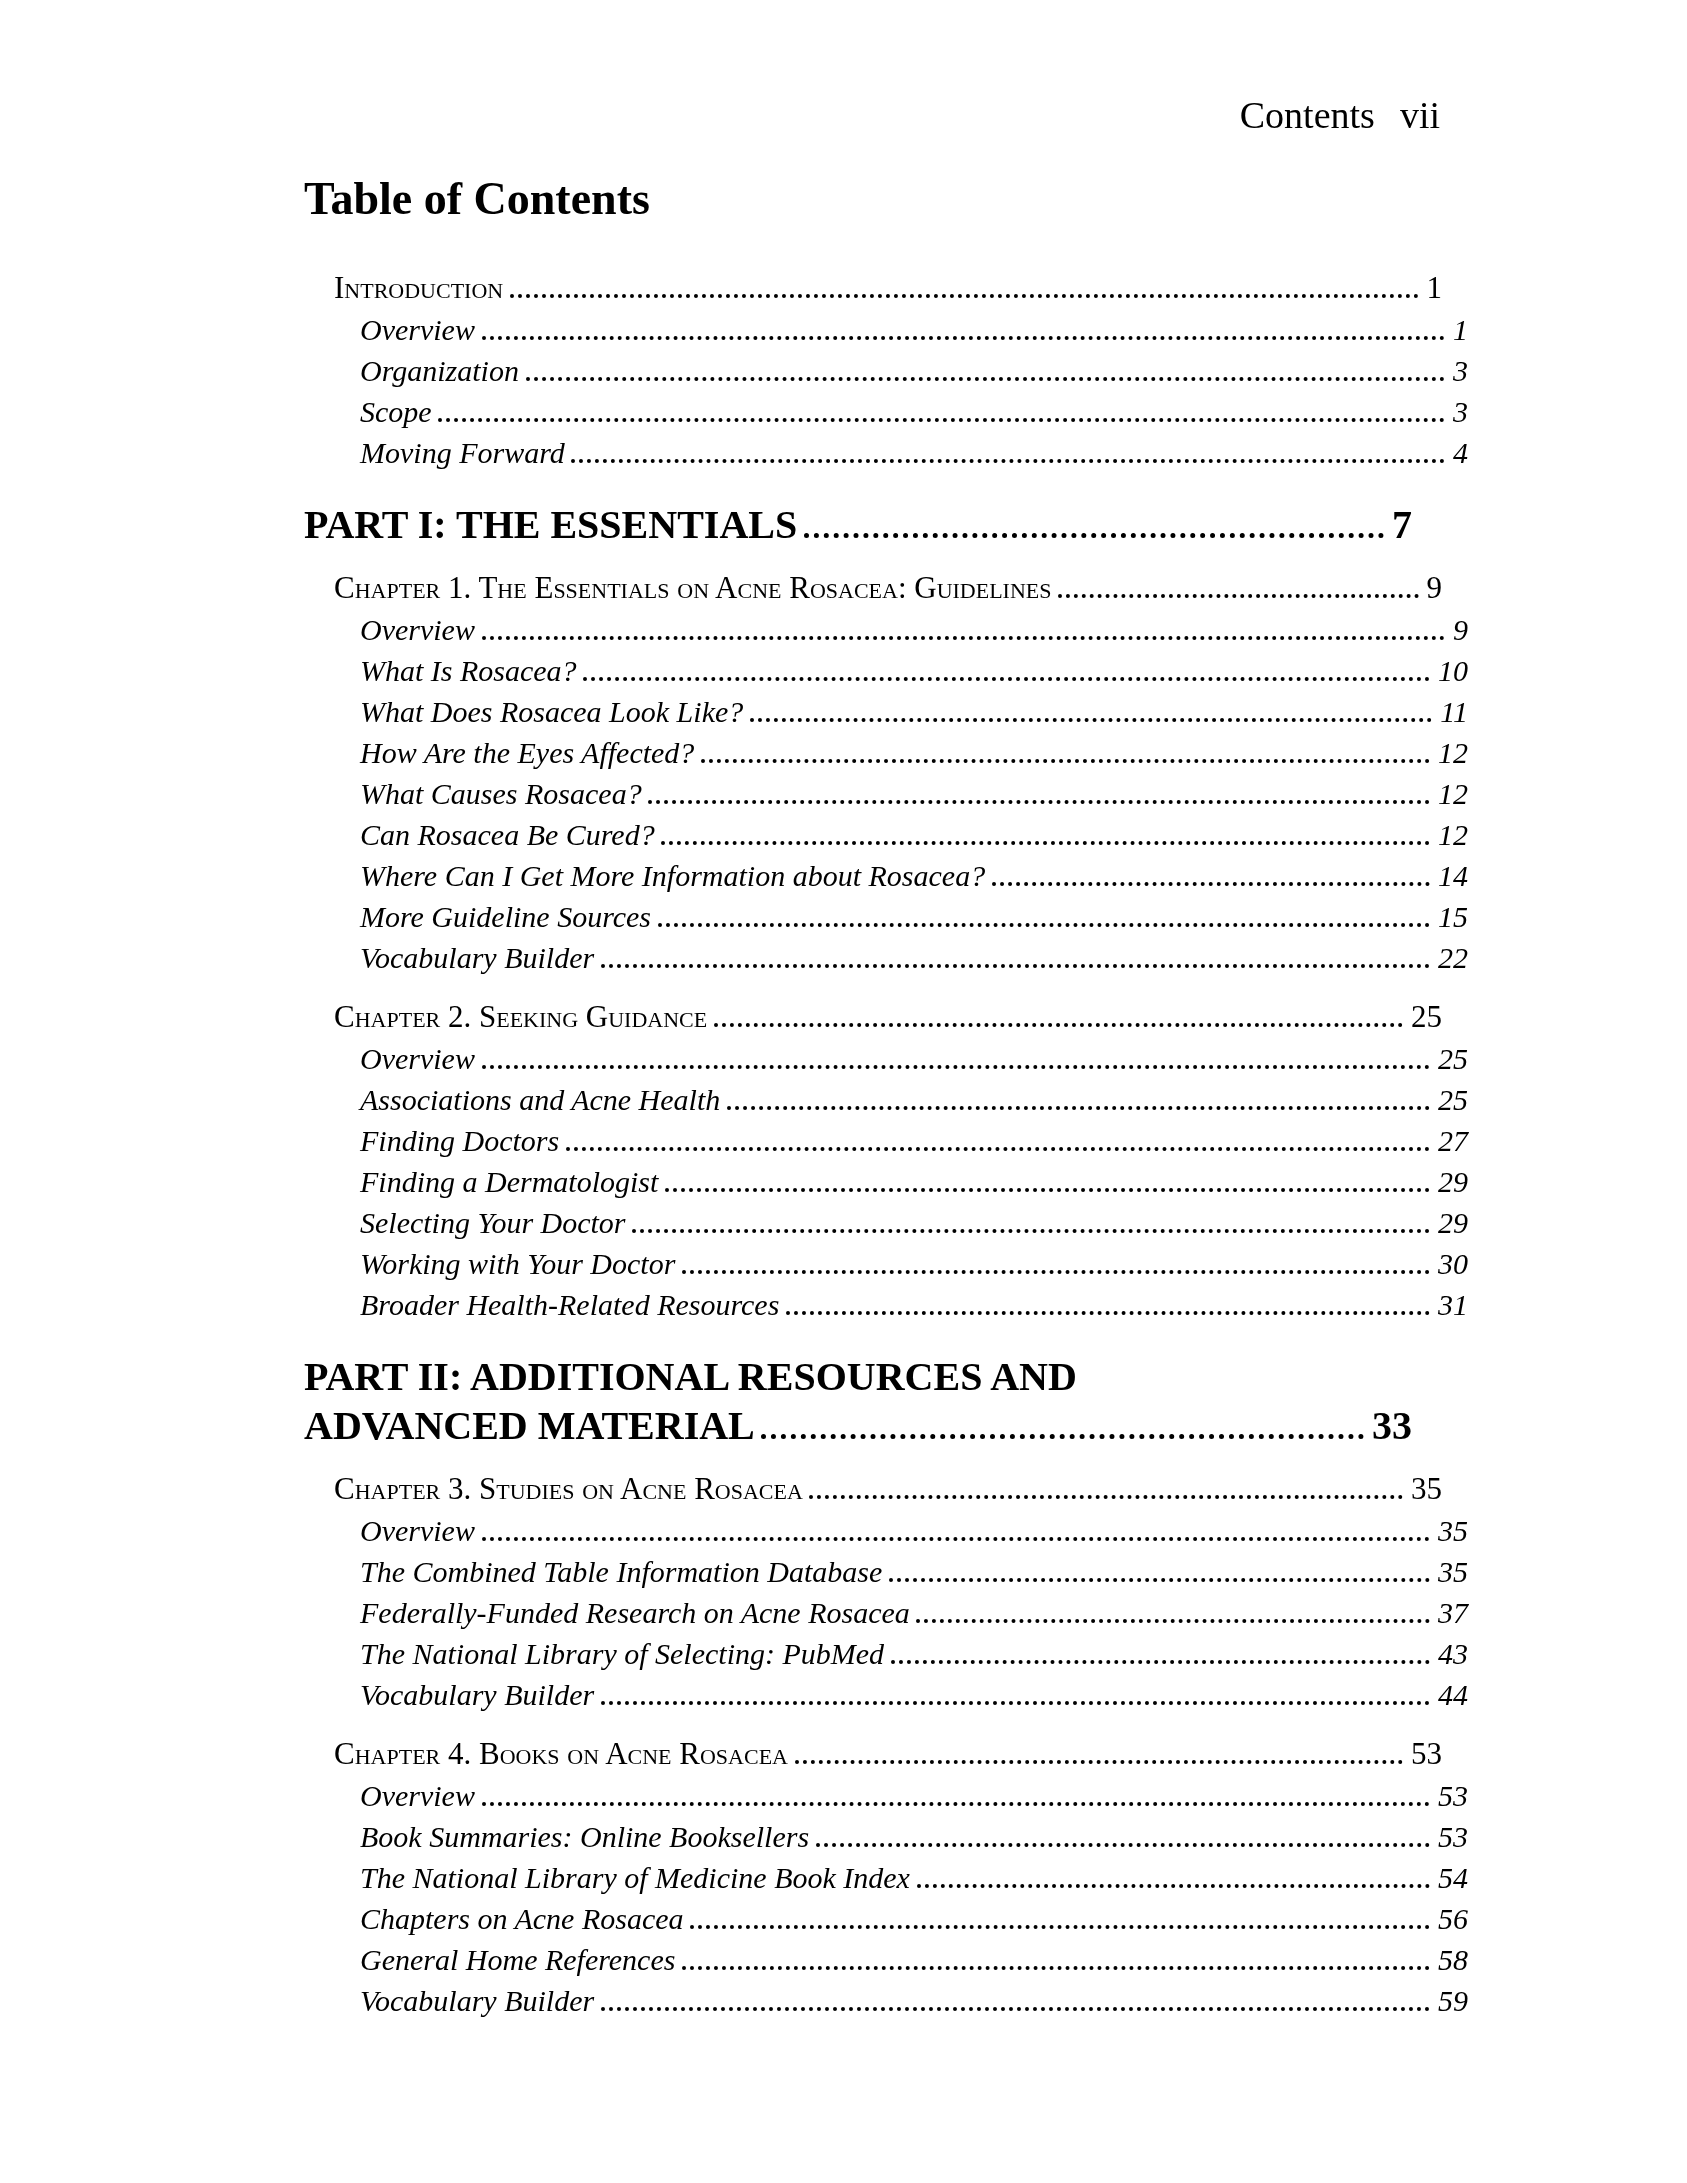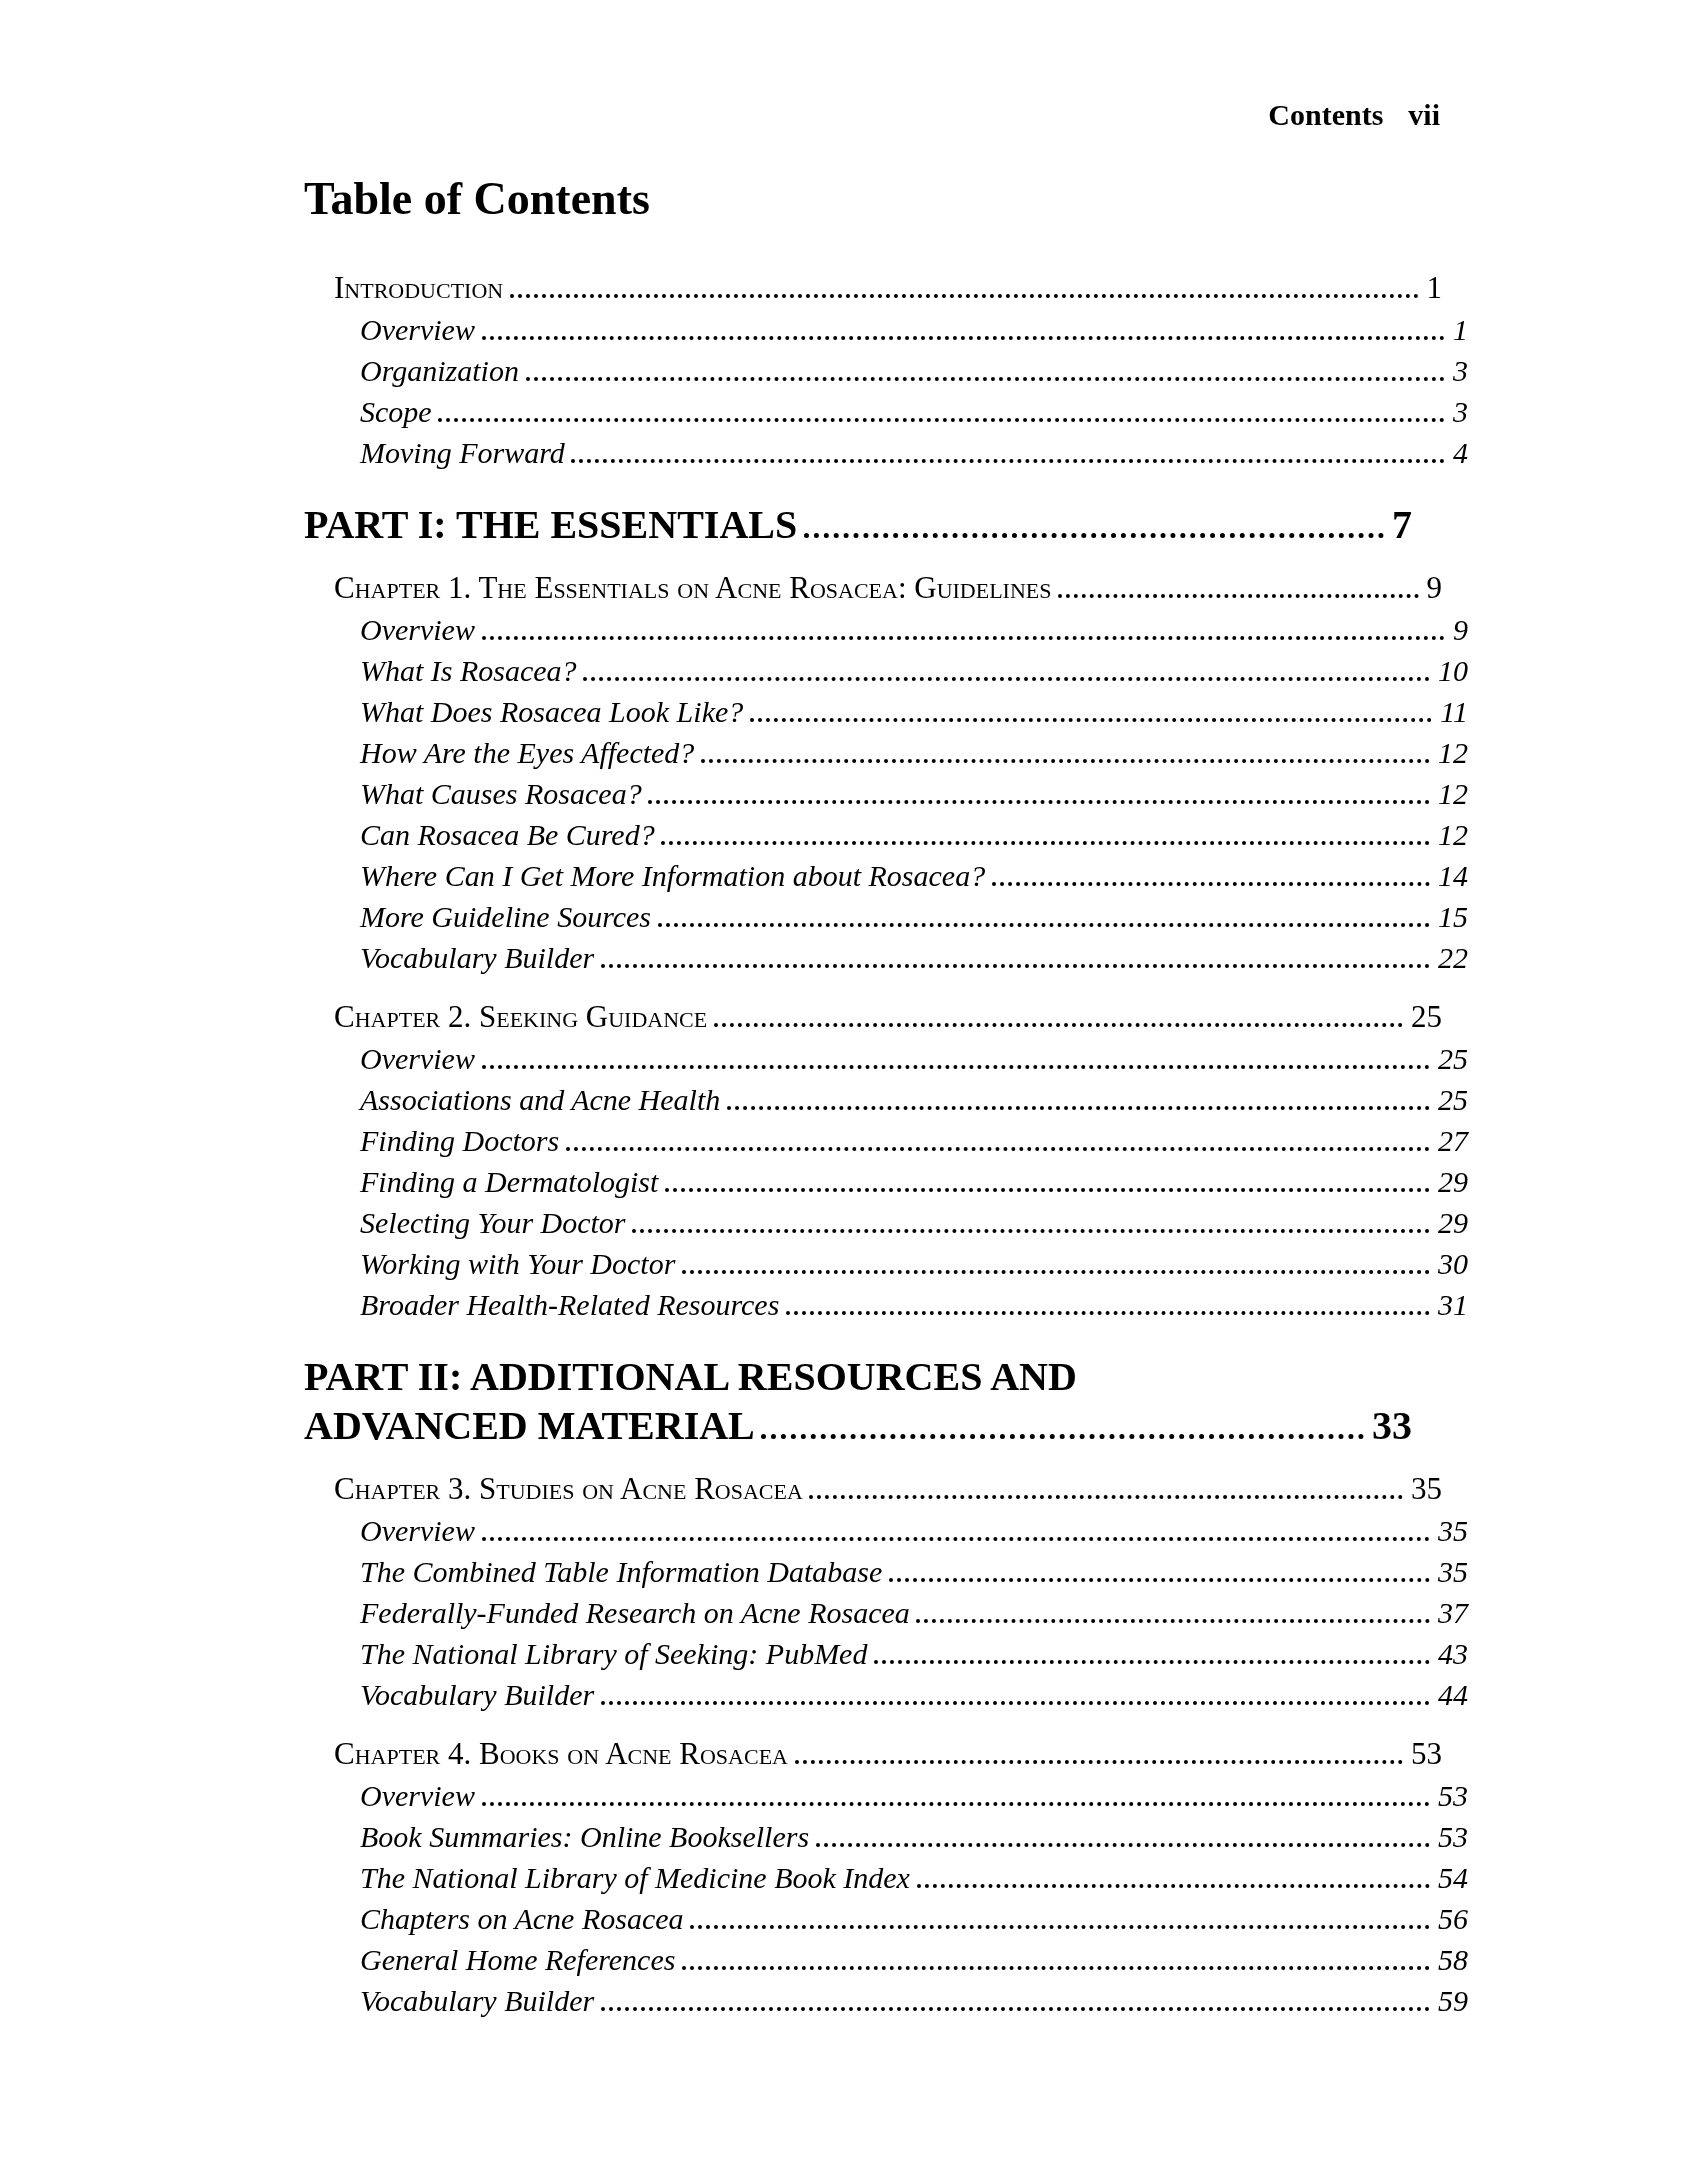--- a/index.html
+++ b/index.html
@@ -9,24 +9,23 @@
     height: 2183px;
     background: #ffffff;
     font-family: "Liberation Serif", "DejaVu Serif", serif;
     color: #000000;
     overflow: hidden;
   }
   .running-header {
     position: absolute;
     top: 98px;
     right: 247px;
-    font-size: 30px;
+    font-size: 38px;
     line-height: 34px;
     white-space: nowrap;
-    font-weight: bold;
   }
   .running-header .sep { display: inline-block; width: 25px; }
   .content {
     position: absolute;
     left: 304px;
     right: 275px;
     top: 171px;
   }
   .doc-title {
     font-size: 46px;
@@ -227,21 +226,21 @@
           <span class="label">The Combined Table Information Database</span>
           <span class="leader"></span>
           <span class="pagenum">35</span>
         </div>
         <div class="row sub">
           <span class="label">Federally-Funded Research on Acne Rosacea</span>
           <span class="leader"></span>
           <span class="pagenum">37</span>
         </div>
         <div class="row sub">
-          <span class="label">The National Library of Seeking: PubMed</span>
+          <span class="label">The National Library of Selecting: PubMed</span>
           <span class="leader"></span>
           <span class="pagenum">43</span>
         </div>
         <div class="row sub">
           <span class="label">Vocabulary Builder</span>
           <span class="leader"></span>
           <span class="pagenum">44</span>
         </div>
         <div class="row chapter">
           <span class="label">Chapter 4. Books on Acne Rosacea</span>

